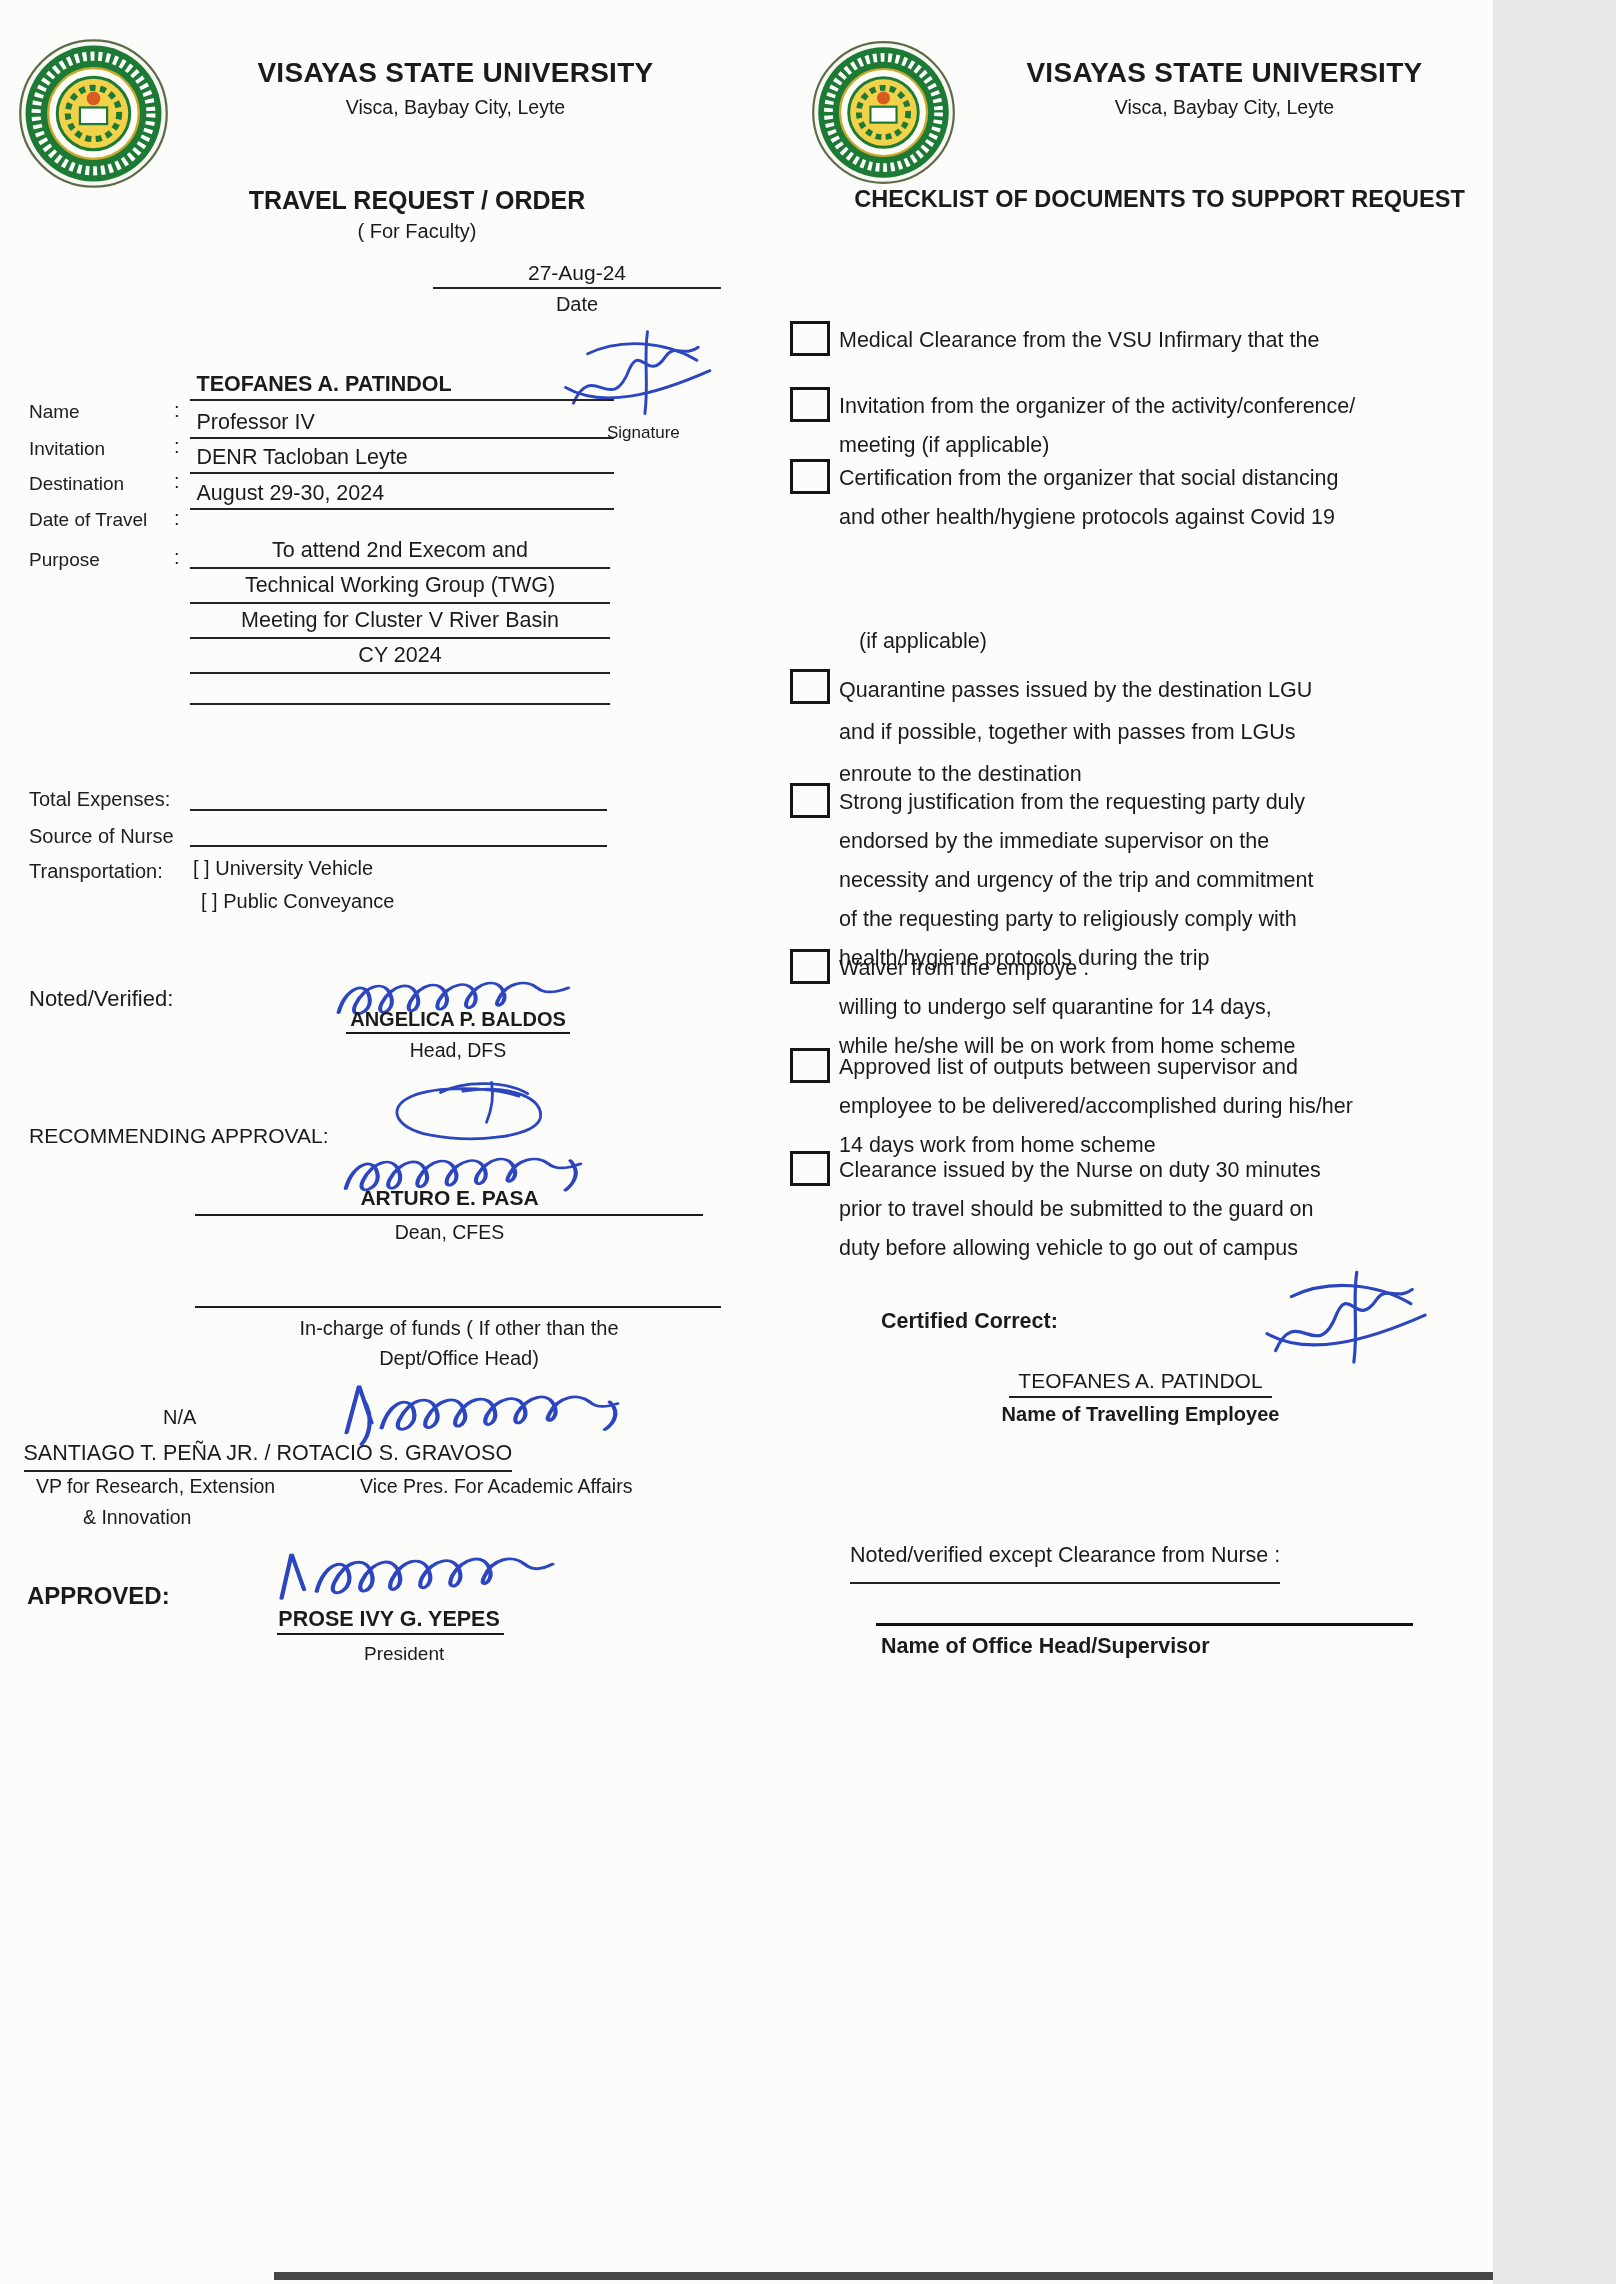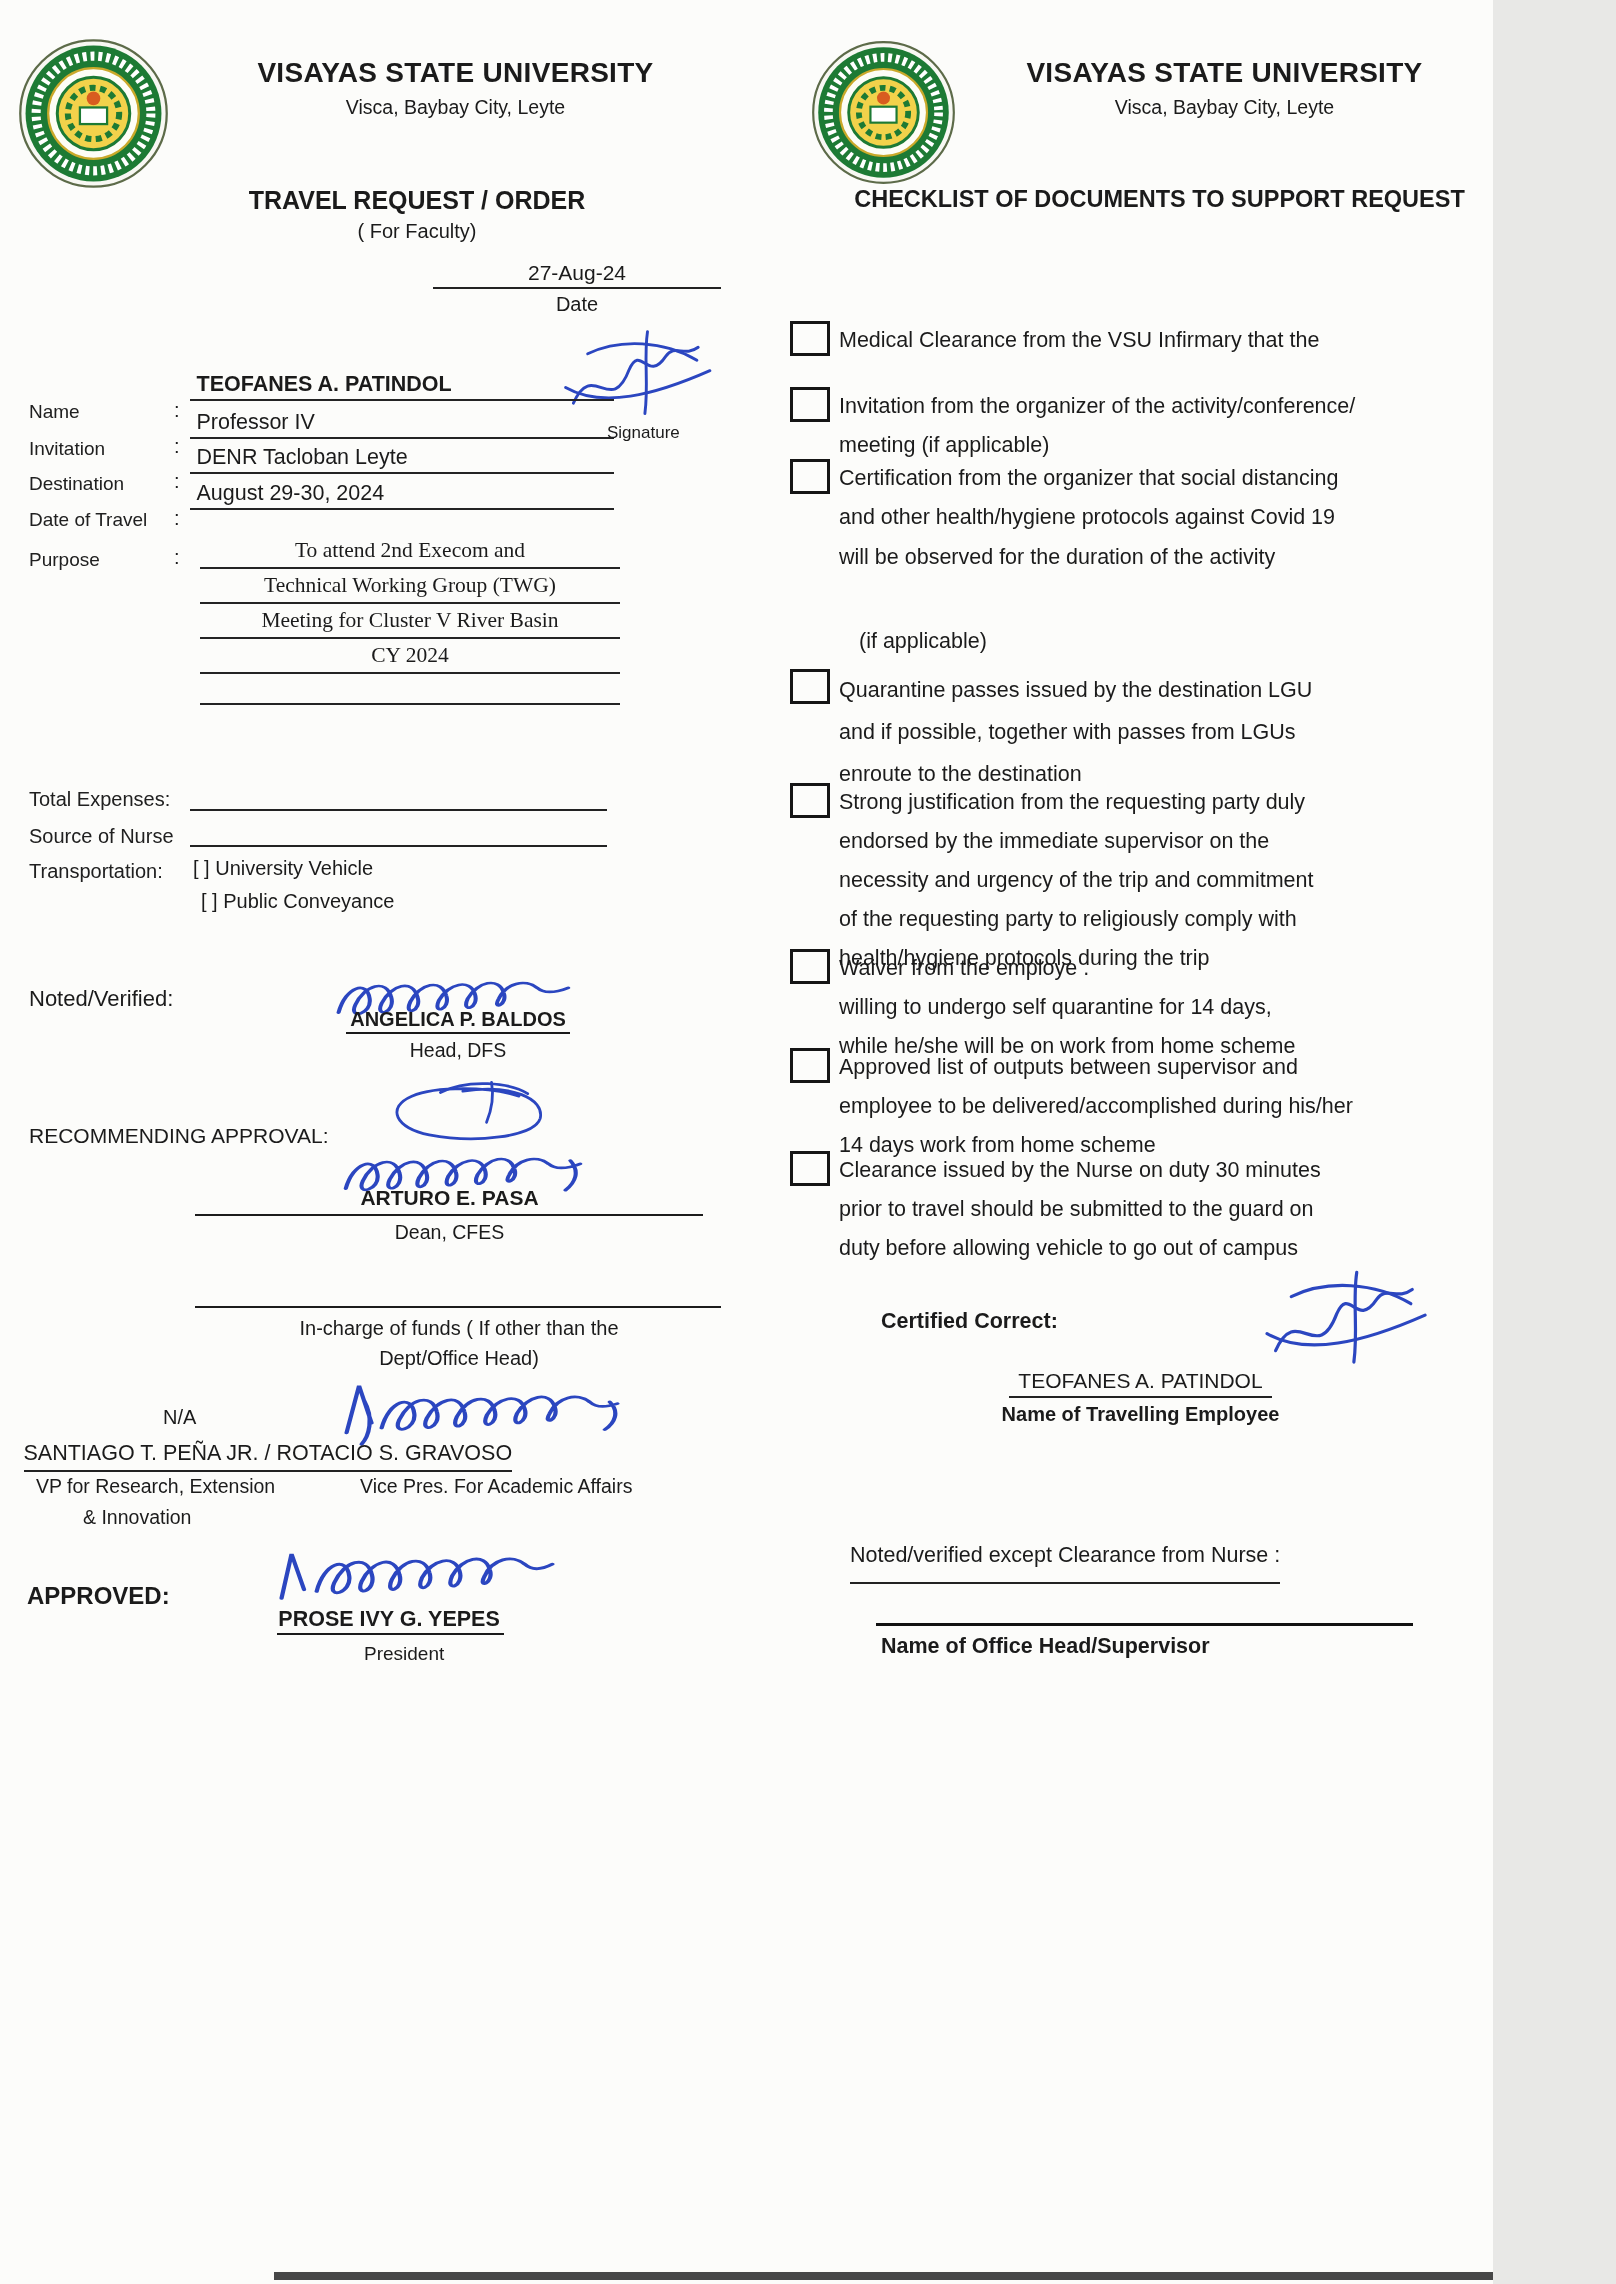--- a/index.html
+++ b/index.html
@@ -86,21 +86,21 @@
   <div class="abs flabel" style="left:29px;top:473px;">Destination</div>
   <div class="abs colon" style="left:174px;top:470px;">:</div>
   <div class="abs fvalue" style="left:190px;top:442px;width:417px;">DENR Tacloban Leyte</div>
 
   <div class="abs flabel" style="left:29px;top:509px;">Date of Travel</div>
   <div class="abs colon" style="left:174px;top:507px;">:</div>
   <div class="abs fvalue" style="left:190px;top:478px;width:417px;">August 29-30, 2024</div>
 
   <div class="abs flabel" style="left:29px;top:549px;">Purpose</div>
   <div class="abs colon" style="left:174px;top:546px;">:</div>
-  <div class="abs" style="left:200px;top:534px;width:420px;font-family:Liberation Serif, serif;">
+  <div class="abs" style="left:190px;top:534px;width:420px;">
     <div class="purline">To attend 2nd Execom and</div>
     <div class="purline">Technical Working Group (TWG)</div>
     <div class="purline">Meeting for Cluster V River Basin</div>
     <div class="purline">CY 2024</div>
     <div class="purline" style="height:29px;"></div>
   </div>
 
   <div class="abs flabel" style="left:29px;top:788px;font-size:20px;">Total Expenses:</div>
   <div class="abs u3" style="left:190px;top:782px;width:417px;height:27px;"></div>
 
@@ -190,21 +190,20 @@
       <div class="line">Invitation from the organizer of the activity/conference/</div>
       <div class="line">meeting (if applicable)</div>
     </div>
   </div>
 
   <div class="abs chk-item" style="left:790px;top:456px;">
     <div class="chk-box"></div>
     <div class="chk-text">
       <div class="line">Certification from the organizer that social distancing</div>
       <div class="line">and other health/hygiene protocols against Covid 19</div>
-      <div class="line" style="margin-top:6.5px;">will be observed for the duration of the activity</div>
     </div>
   </div>
 
   <div class="abs cap" style="left:859px;top:629px;">(if applicable)</div>
 
   <div class="abs chk-item" style="left:790px;top:666px;">
     <div class="chk-box"></div>
     <div class="chk-text" style="line-height:36px;">
       <div class="line">Quarantine passes issued by the destination LGU</div>
       <div class="line">and if possible, together with passes from LGUs</div>

